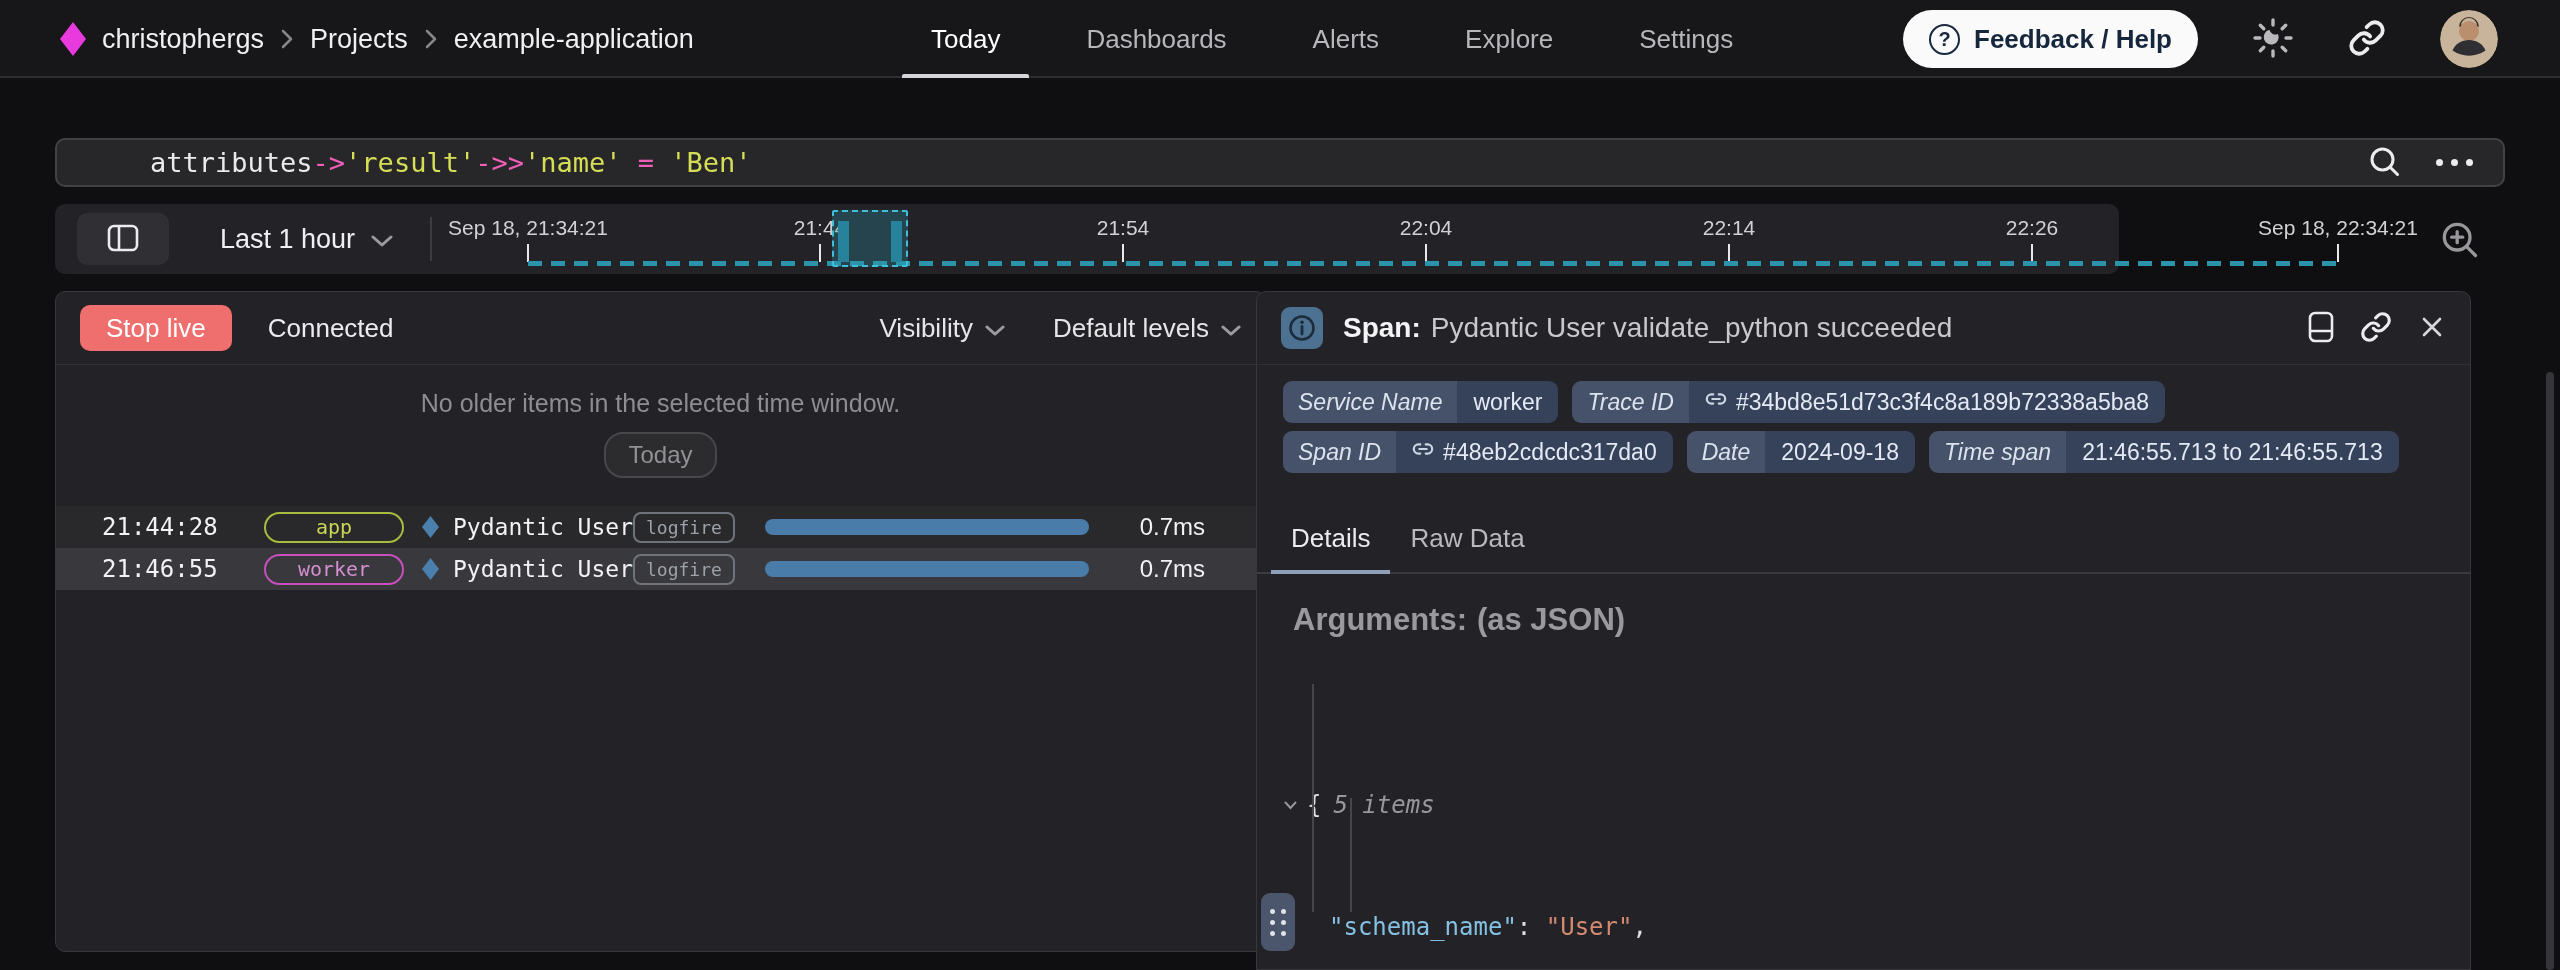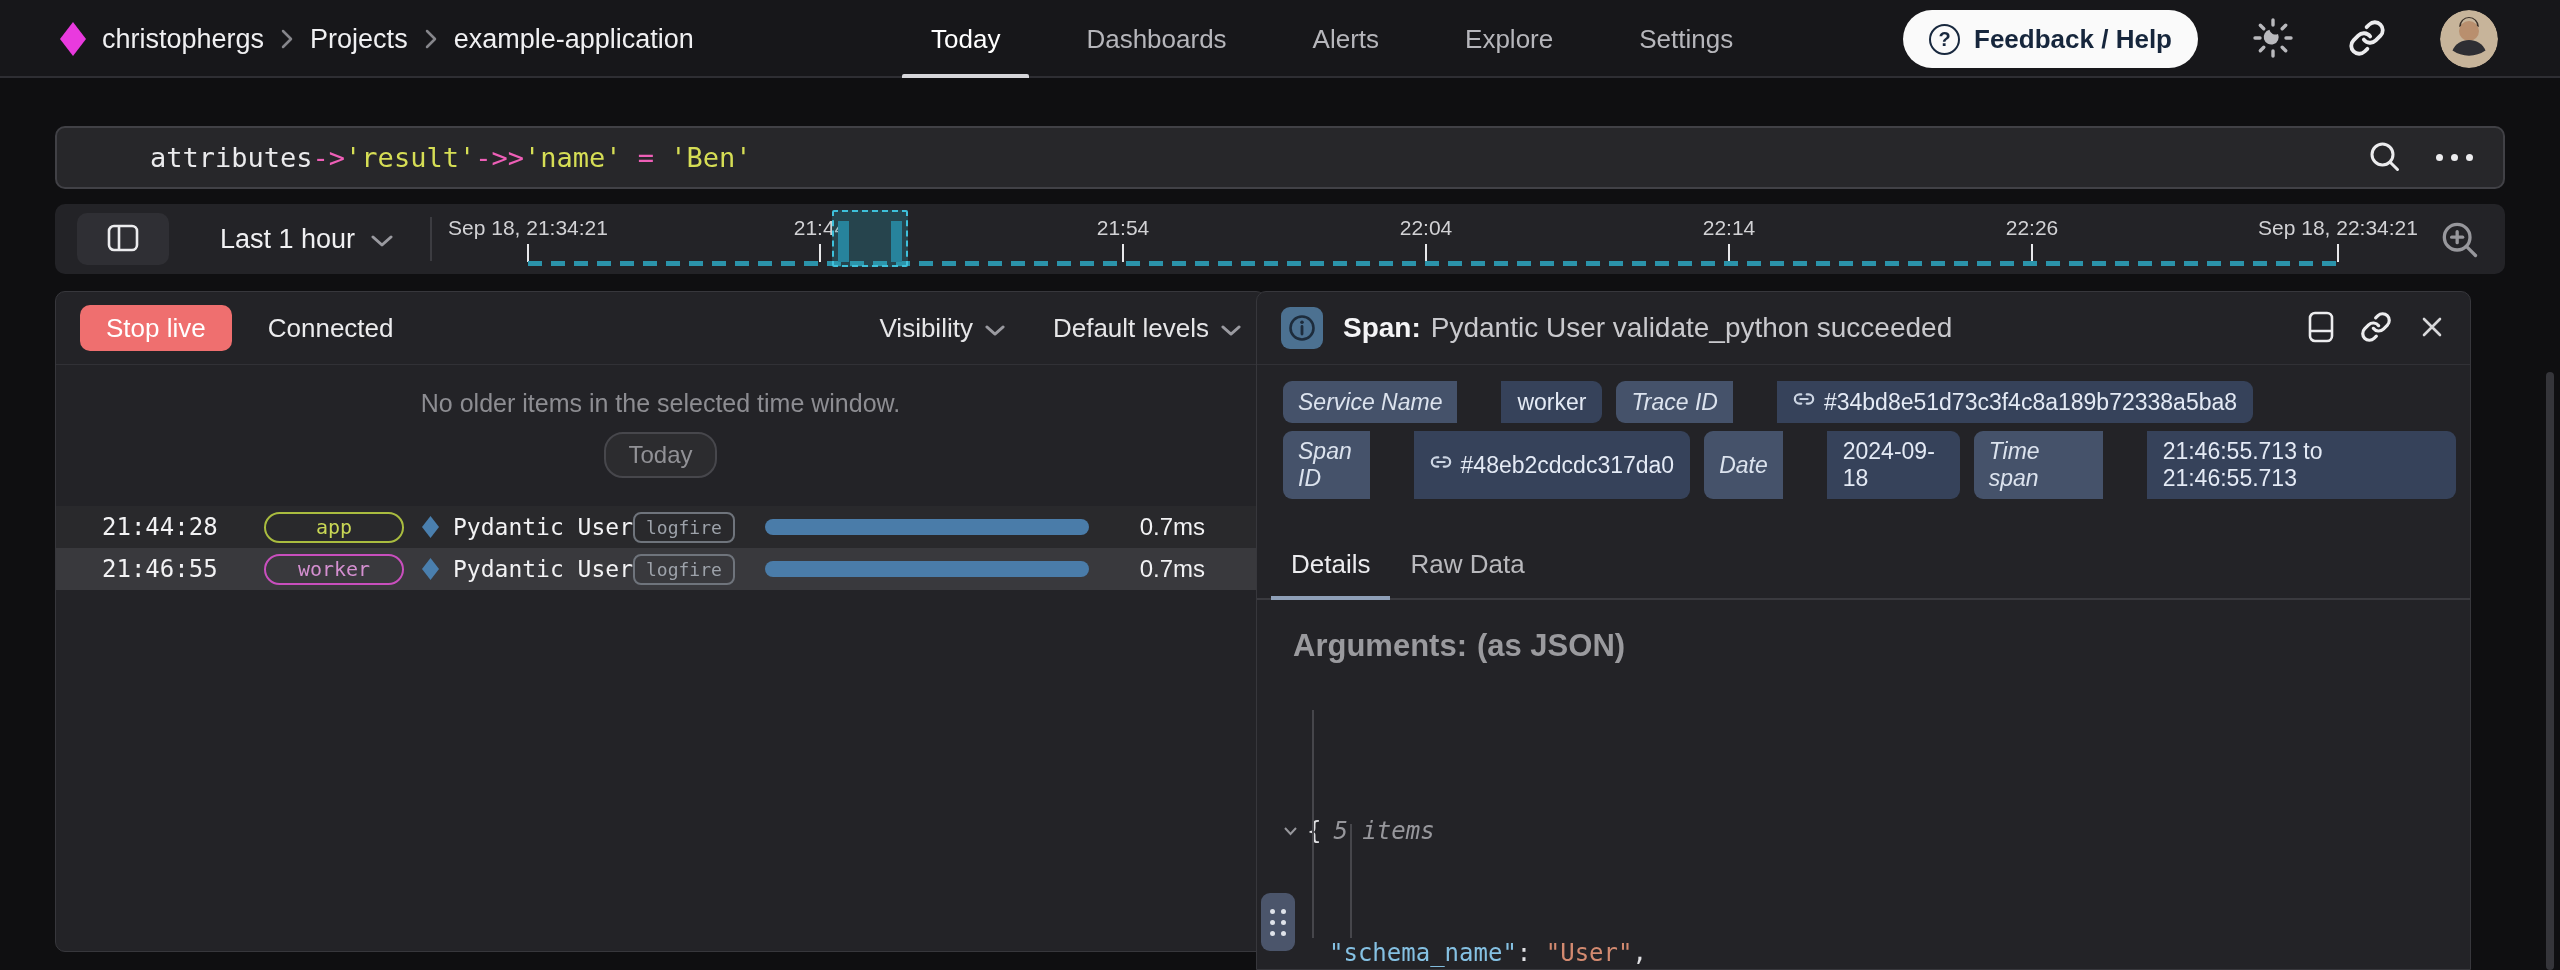--- a/index.html
+++ b/index.html
@@ -23,31 +23,31 @@
   .feedback-btn { display:flex; align-items:center; gap:14px; height:58px; padding:0 26px;
              background:#fafafa; border:none; border-radius:29px; cursor:pointer; }
   .q-circle { width:31px; height:31px; border:2.5px solid #18283e; border-radius:50%;
              display:flex; align-items:center; justify-content:center;
              font-size:20px; font-weight:bold; color:#18283e; }
   .feedback-label { font-size:26px; font-weight:600; color:#16263c; }
   .icon-btn { background:none; border:none; cursor:pointer; display:flex; align-items:center; }
   .avatar { width:58px; height:58px; border-radius:50%; overflow:hidden; cursor:pointer; }
 
   
-  .querybar { position:absolute; left:55px; top:126px; width:2450px; height:63px;
+  .querybar { position:absolute; left:55px; top:138px; width:2450px; height:49px;
               background:#27272a; border:2px solid #414146; border-radius:10px;
               display:flex; align-items:center; }
   .query-text { white-space:pre; font-size:27px; padding-left:28px; flex:1; }
   .tk-field { color:#eaeaec; } .tk-op { color:#ee5fb7; } .tk-str { color:#d6de55; }
   .qb-actions { display:flex; align-items:center; gap:34px; padding-right:30px; }
   .dots { display:flex; gap:8px; }
   .dots i { width:7px; height:7px; border-radius:50%; background:#ececee; }
 
   
-  .toolbar { position:absolute; left:55px; top:204px; width:2450px; height:70px;
+  .toolbar { position:absolute; left:55px; top:204px; width:2064px; height:70px;
              background:#232327; border-radius:10px; }
   .sb-toggle { position:absolute; left:22px; top:9px; width:92px; height:52px;
              background:#2f2f34; border:none; border-radius:10px; cursor:pointer;
              display:flex; align-items:center; justify-content:center; }
   .range-btn { position:absolute; left:165px; top:0; height:70px; background:none; border:none;
              display:flex; align-items:center; gap:16px; cursor:pointer;
              font-size:27px; color:#f0f0f2; }
   .tb-divider { position:absolute; left:375px; top:13px; width:2px; height:44px; background:#3c3c41; }
   .timeline { position:absolute; left:410px; top:0; width:1950px; height:70px; cursor:crosshair; }
   .tl-label { position:absolute; top:12px; transform:translateX(-50%); font-size:21px;
@@ -104,21 +104,21 @@
   .info-badge { width:42px; height:42px; background:#4c7191; border-radius:9px;
              display:flex; align-items:center; justify-content:center; }
   .rp-title { margin-left:20px; font-size:28px; color:#c9c9cd; flex:1; white-space:nowrap;
              overflow:hidden; text-overflow:ellipsis; }
   .rp-title b { color:#f4f4f6; margin-right:10px; }
   .rp-actions { display:flex; align-items:center; gap:26px; }
 
   .rp-badges { padding:16px 0 0 26px; }
   .badge-row { display:flex; margin-bottom:8px; }
   .badge { display:inline-flex; align-items:stretch; border-radius:9px; overflow:hidden;
-           margin-right:14px; font-size:23px; cursor:default;gap:44px; }
+           margin-right:14px; font-size:23px; cursor:default; }
   .b-lbl { background:#45526a; color:#dce3ee; font-style:italic; padding:7px 15px;
            display:flex; align-items:center; }
   .b-val { background:#36425a; color:#e4eaf5; padding:7px 16px; display:flex; align-items:center; gap:9px; }
 
   .rp-tabs { margin-top:36px; padding-left:14px; border-bottom:2px solid #3a3a3f; display:flex; }
   .rp-tab { padding:14px 20px 16px; font-size:26px; color:#b9b9bd; cursor:pointer;
             border-bottom:4px solid transparent; margin-bottom:-2px; }
   .rp-tab.active { color:#ececef; border-bottom-color:#8fa0b8; }
 
   .rp-content { padding:28px 0 0 26px; }

